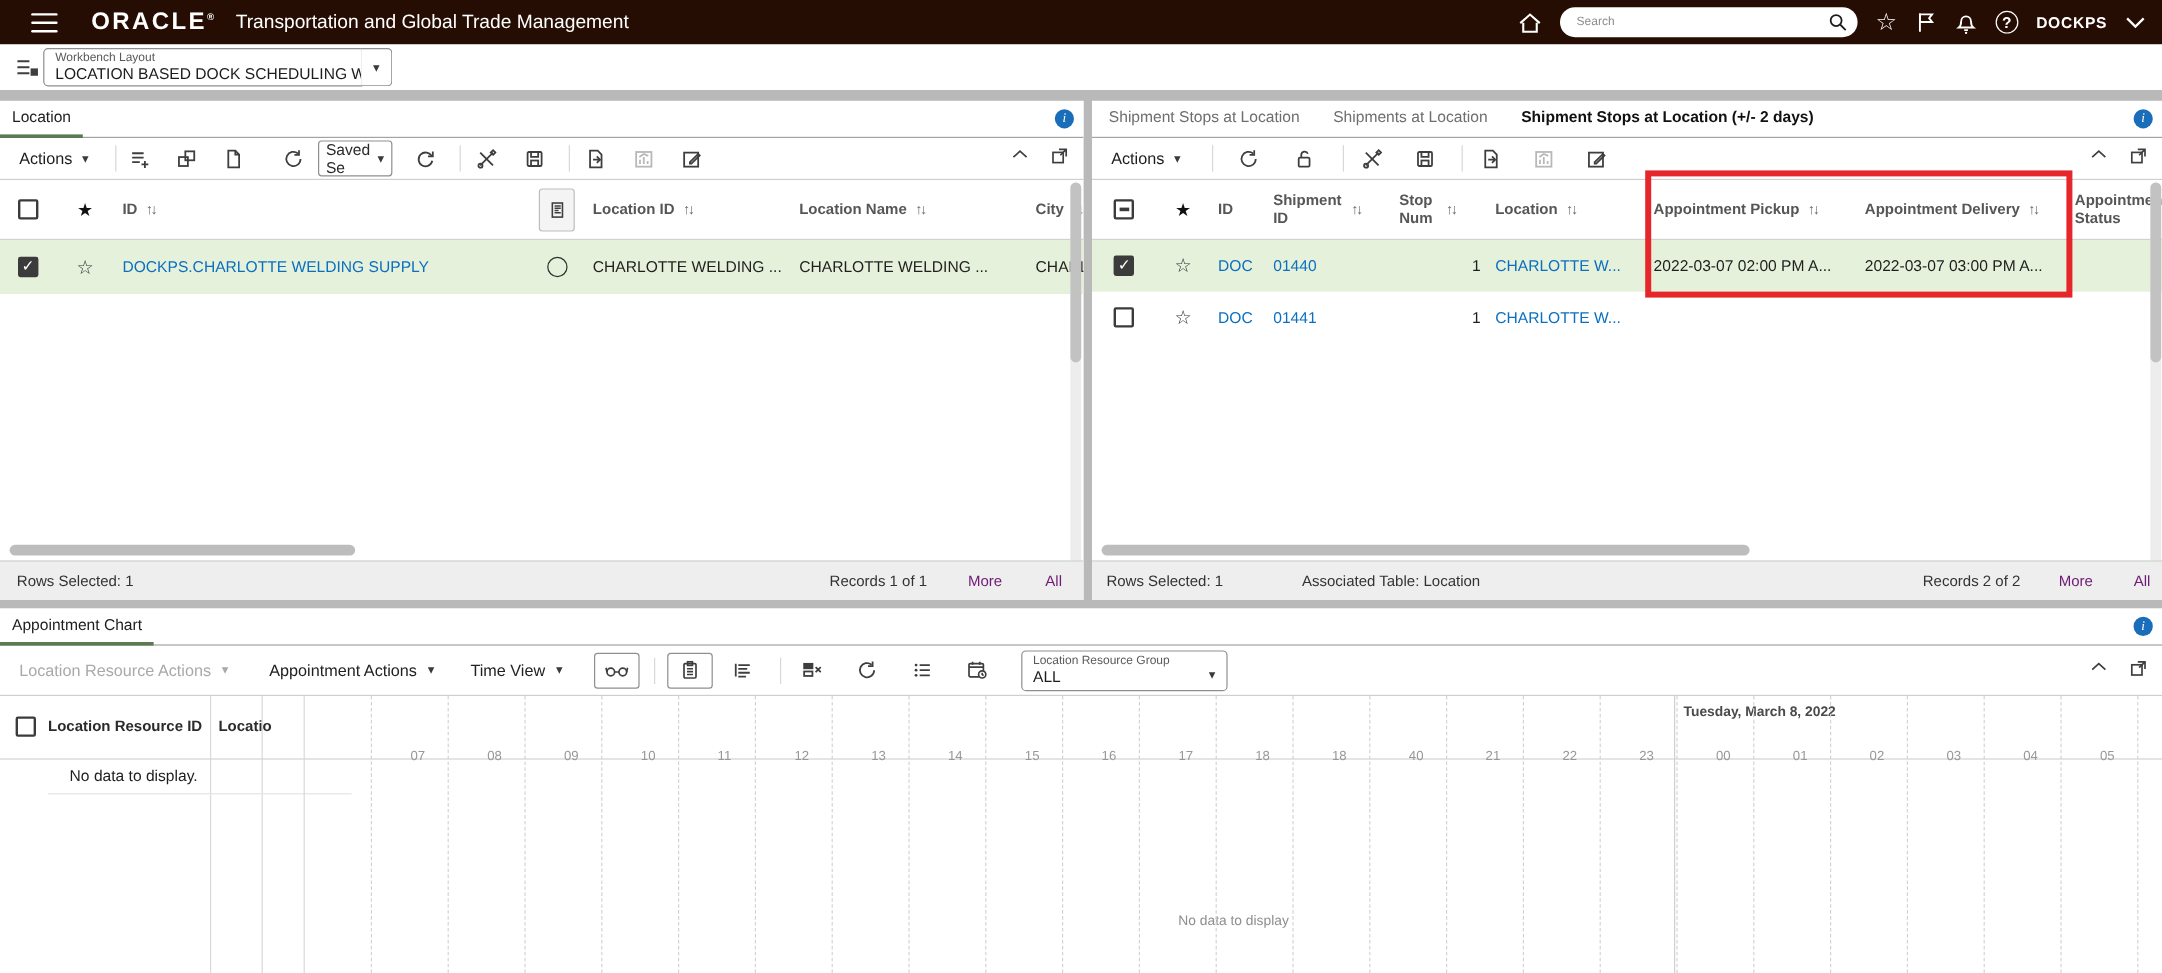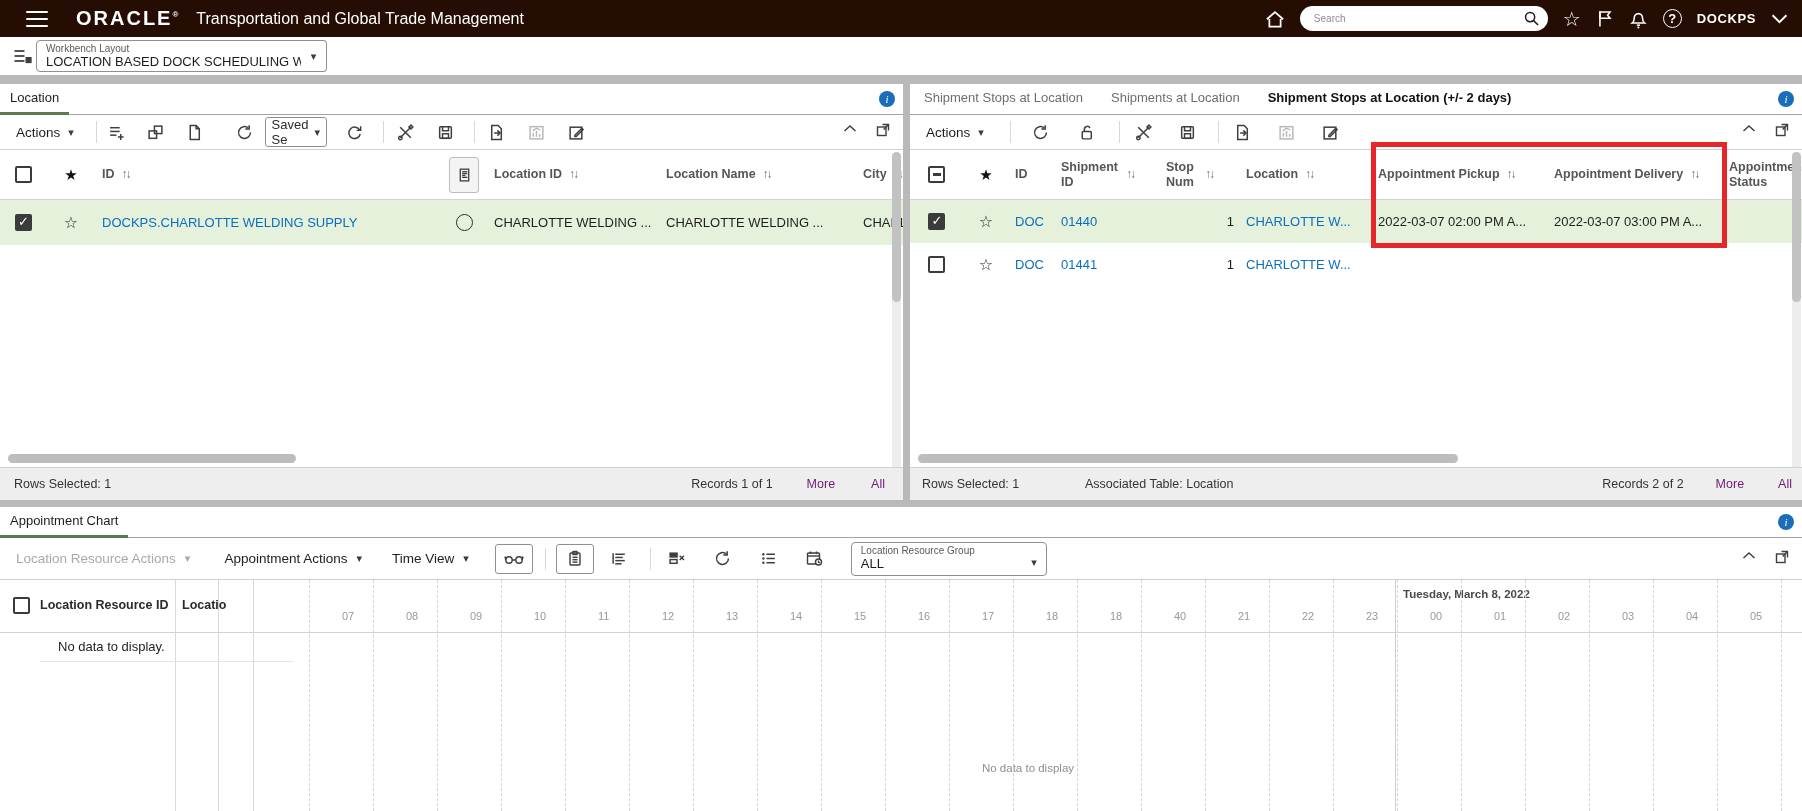--- a/index.html
+++ b/index.html
@@ -87,32 +87,32 @@
 .morelink { color:#701a75; cursor:pointer; }
 
 
 #redbox { position:absolute; left:1371px; top:142px; width:356px; height:106px; border:5px solid #e5262b; z-index:6; pointer-events:none; }
 
 
 #chart-toolbar { height:42px; }
 .menu-btn { display:flex; align-items:center; gap:9px; font-size:13.5px; cursor:pointer; }
 .menu-btn.disabled { color:#a9a9a9; }
 .menu-btn.disabled .caret { color:#a9a9a9; }
-#grp-field { width:196px; height:34px; border:1px solid #8f8f8f; border-radius:4px; background:#fff; padding:2px 8px 0 9px; position:relative; cursor:pointer; }
+#grp-field { width:172px; height:34px; border:1px solid #8f8f8f; border-radius:4px; background:#fff; padding:2px 8px 0 9px; position:relative; cursor:pointer; }
 #grp-field .flabel { font-size:10px; color:#5a5a5a; white-space:nowrap; }
 #grp-field .fvalue { font-size:13px; color:#1c1c1c; }
 #grp-field .caret { position:absolute; right:9px; top:13px; }
 #chart-region { position:absolute; left:0; top:73px; width:1802px; height:231px; background:#fff; }
 #chart-table-head { position:absolute; left:0; top:0; width:253px; height:52px;padding-left:16px; }
 #chart-headline { position:absolute; left:0; top:52px; width:1802px; height:1px; background:#d2d2d2; }
 .colline { position:absolute; top:0; bottom:0; width:1px; background:#d9d9d9; }
 #chart-nodata-row { position:absolute; left:0; top:52px; width:253px; height:30px; border-bottom:1px solid #e4e4e4; display:flex; align-items:center;margin-left:40px; }
 #gantt-area { position:absolute; left:253px; top:0; width:1549px; height:231px; overflow:hidden; border-left:1px solid #d9d9d9; }
 .gtick { position:absolute; top:0; bottom:0; border-left:1px dashed #d4d4d4; }
-.ghour { position:absolute; left:4px; top:30px; font-size:11px; color:#989898;padding-left:28px; }
+.ghour { position:absolute; left:4px; top:44px; font-size:11px; color:#989898;padding-left:28px; }
 #dayline { position:absolute; left:1141px; top:0; bottom:0; width:1px; background:#cfcfcf; }
 #daylabel { position:absolute; left:1149px; top:8px; font-size:11.5px; font-weight:bold; color:#4a4a4a; white-space:nowrap; }
 #gantt-nodata { position:absolute; left:0; right:0; top:182px; text-align:center; font-size:11.5px; color:#8e8e8e; }
 .bold-dark { font-size:12.5px; font-weight:bold; color:#2b2b2b; }
 </style>
 </head>
 <body>
 
 <div id="topbar">
   <div id="hamburger">

